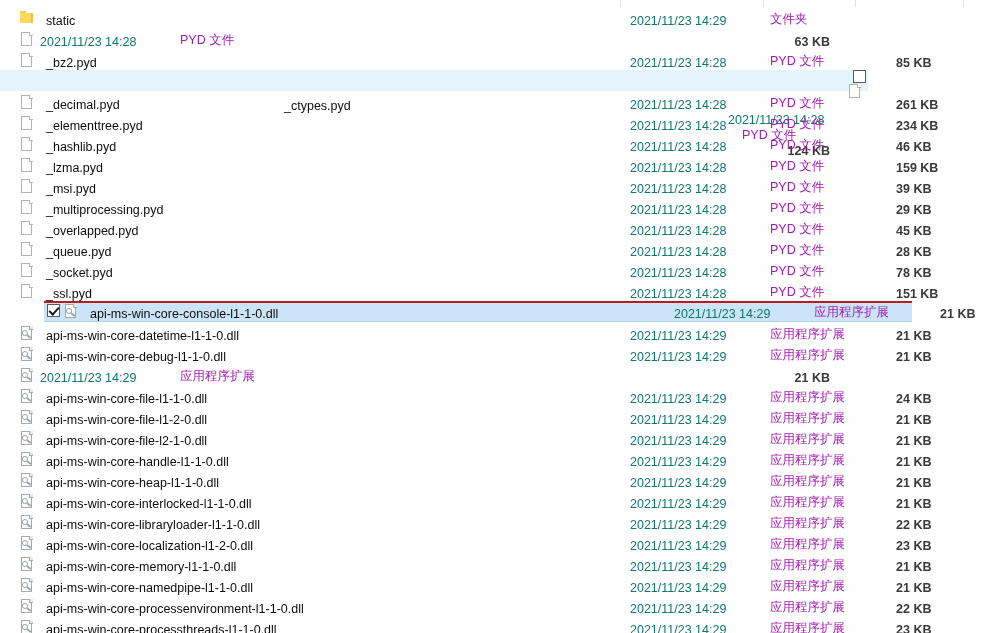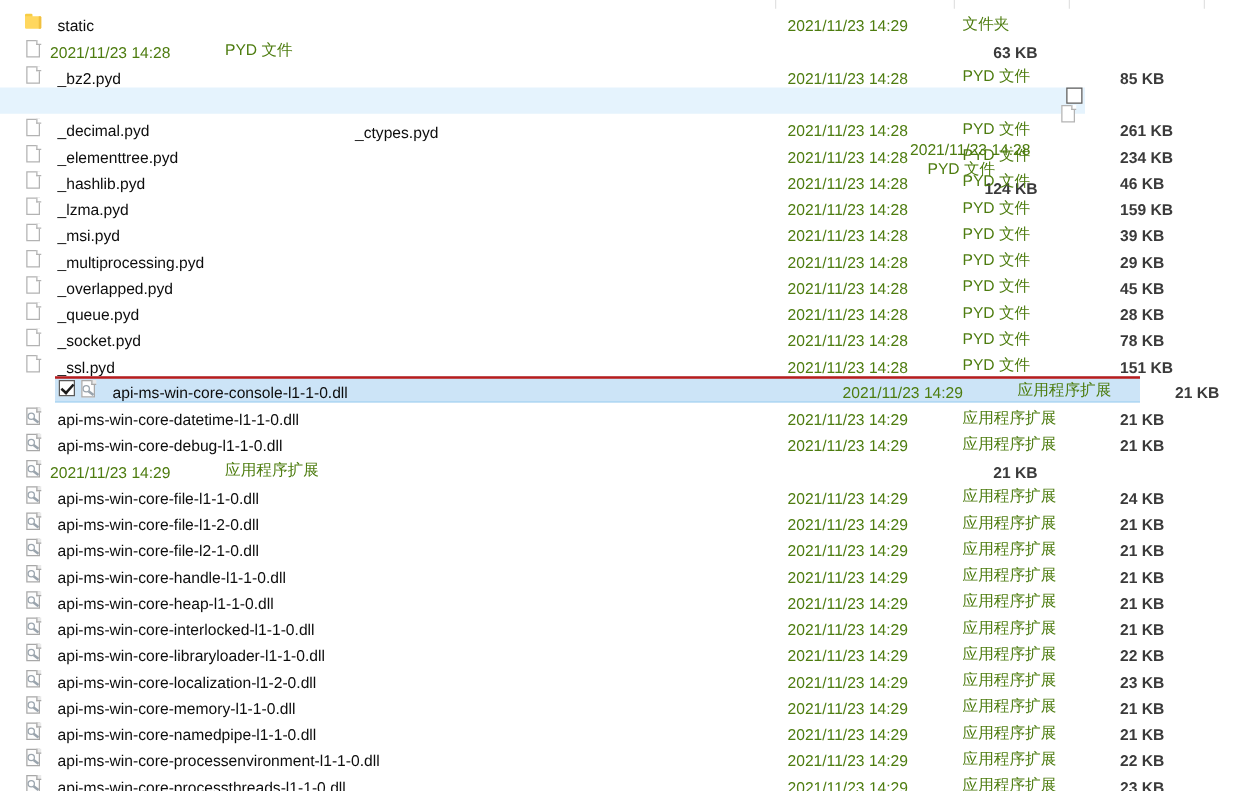--- a/index.html
+++ b/index.html
@@ -231,30 +231,30 @@
     overflow: hidden;
     text-overflow: clip;
   }
 
   
   .date {
     flex: 0 0 auto;
     width: 140px;
     box-sizing: border-box;
     font-size: 12.5px;
-    color: #4d7c0f;
+    color: #0f766e;
   }
 
   
   .type {
     flex: 0 0 auto;
     width: 126px;
     box-sizing: border-box;
     font-size: 12.5px;
-    color: #4d7c0f;
+    color: #a21caf;
   }
 
   
   .size {
     flex: 1 1 auto;
     box-sizing: border-box;
     text-align: right;
     padding-right: 38px;
     font-size: 12.5px;
     color: #3a3a3a;

